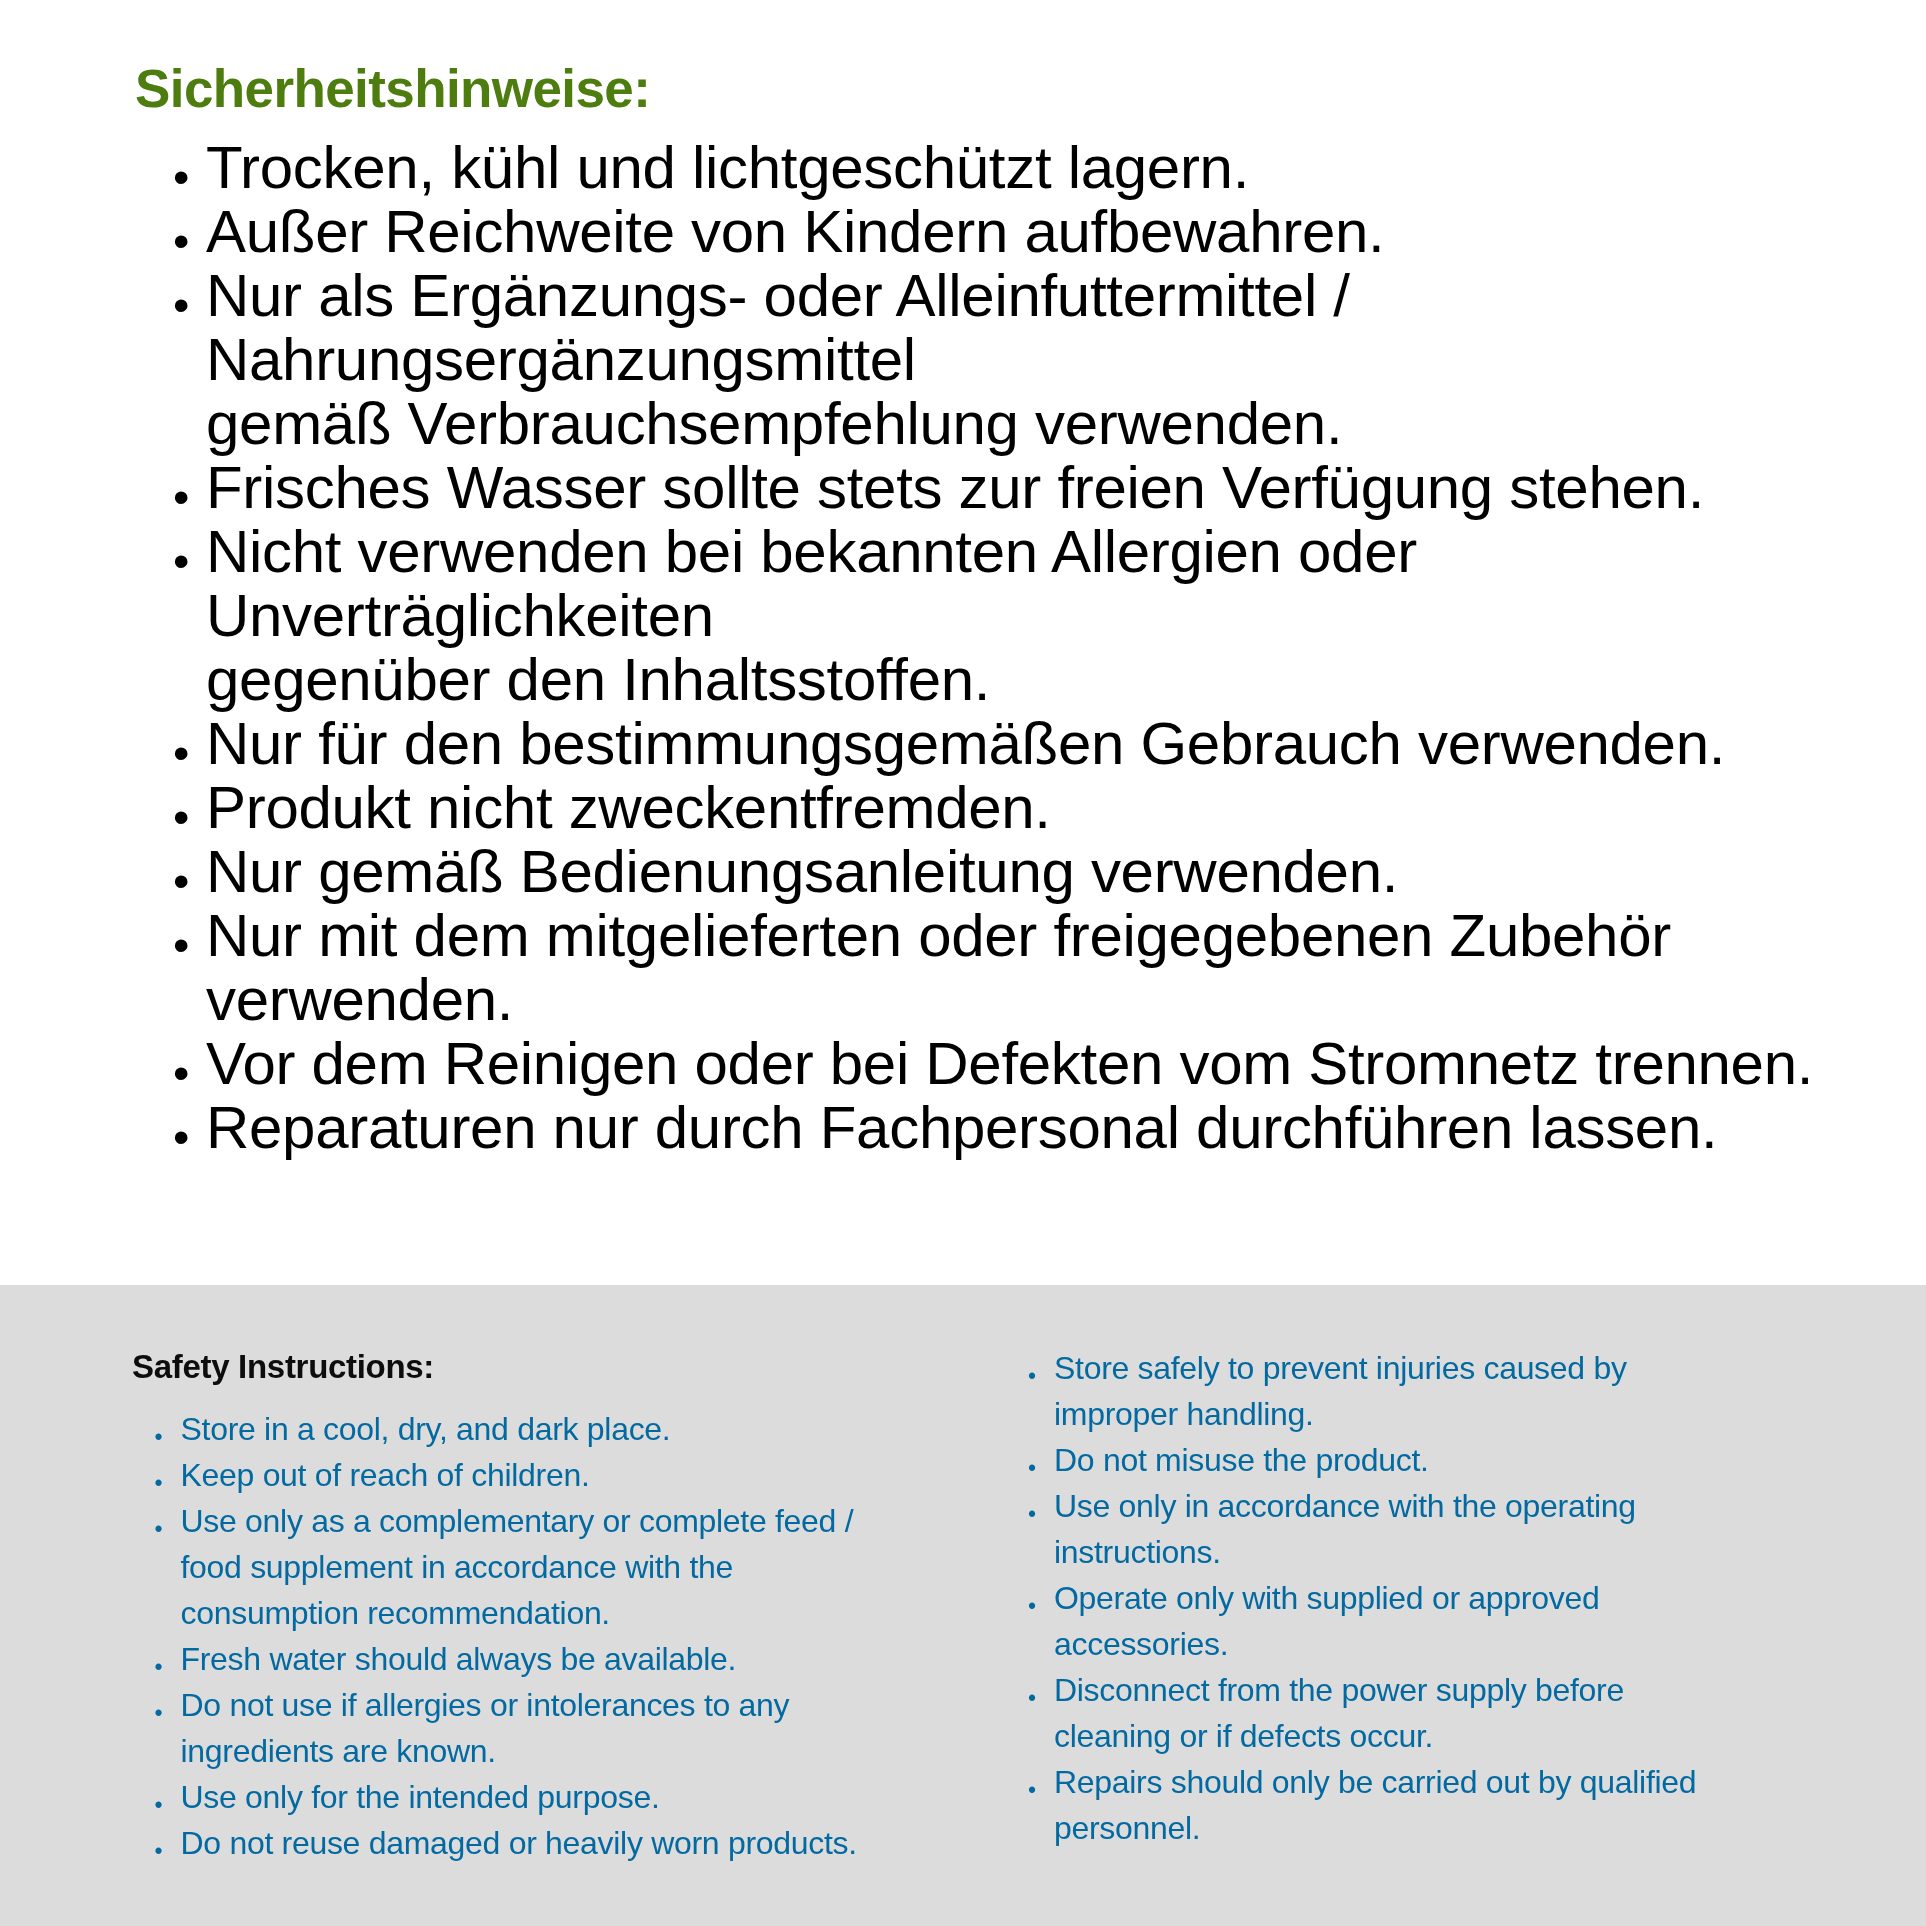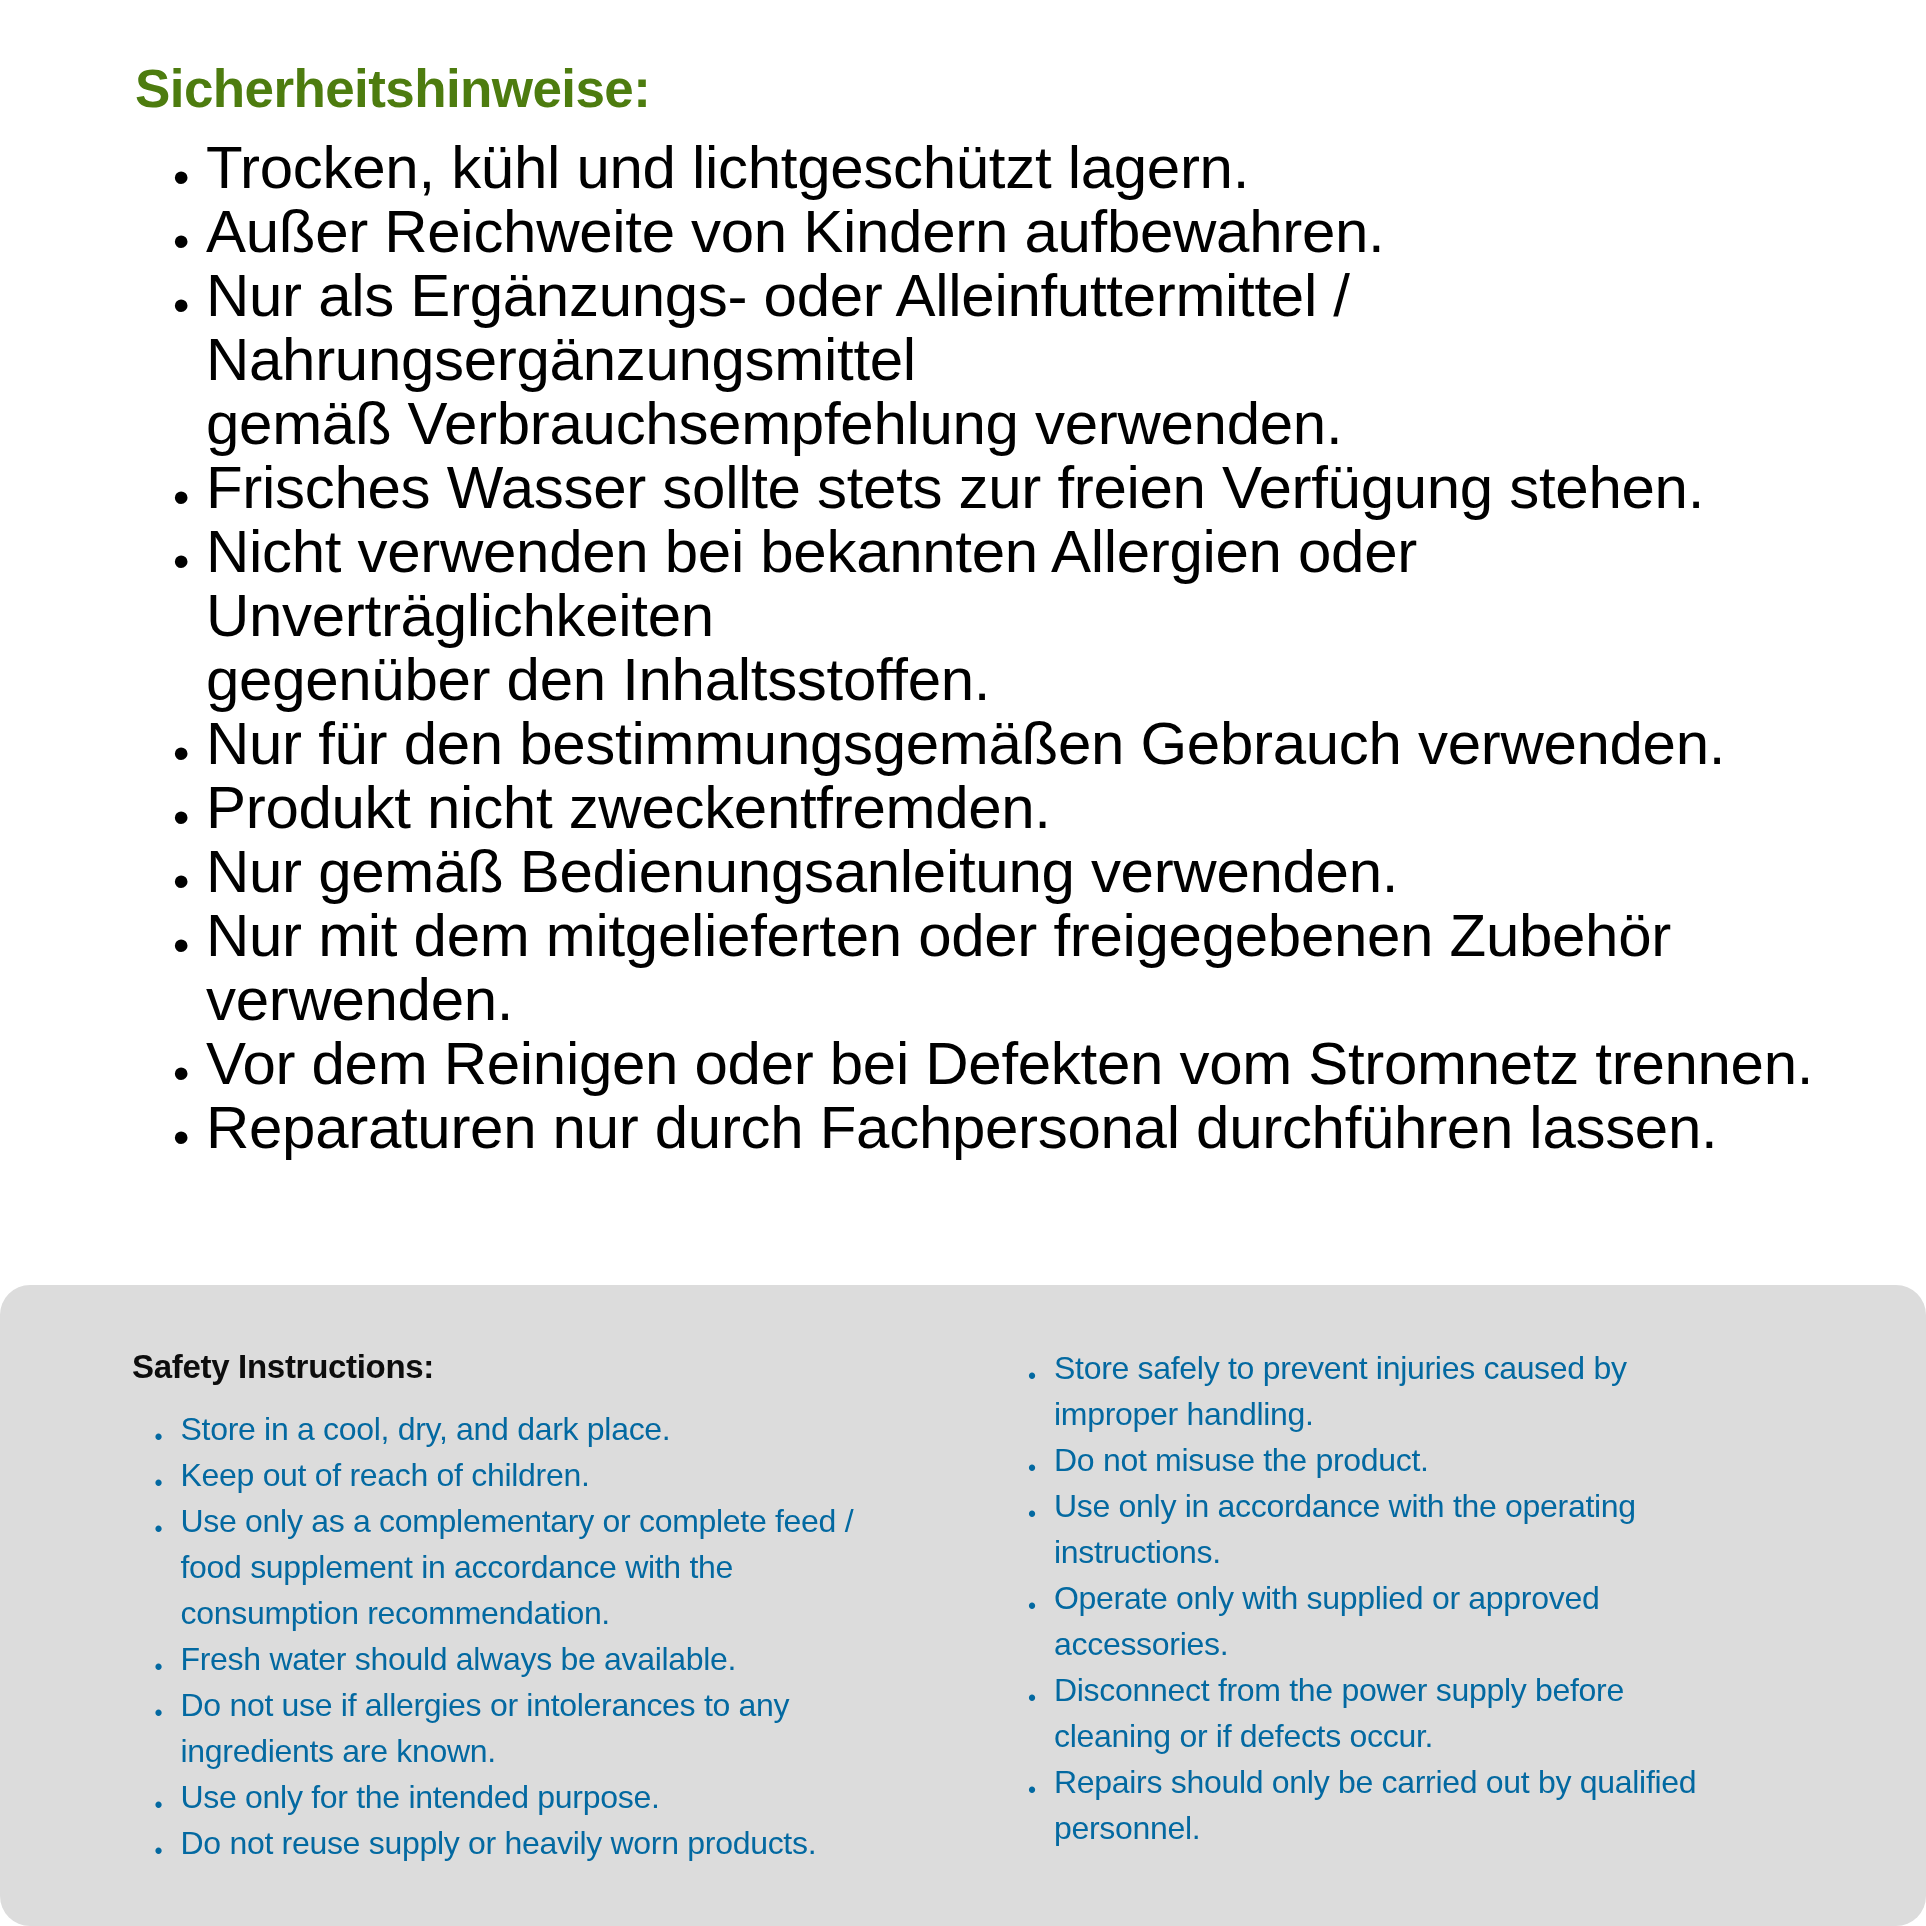--- a/index.html
+++ b/index.html
@@ -55,21 +55,20 @@
   }
 
   
   .section-en{
     box-sizing:border-box;
     height:641px;
     background:#dcdcdc;
     display:flex;
     align-items:flex-start;
     padding-top:60px;
-    border-radius:30px;
   }
   .col-left{
     box-sizing:border-box;
     margin-left:132px;
     width:864px;
     flex:0 0 auto;
   }
   .heading-en{
     margin:4.5px 0 0 0;
     font-size:33px;
@@ -140,21 +139,21 @@
       <ul class="list-en">
           <li>Store in a cool, dry, and dark place.</li>
           <li>Keep out of reach of children.</li>
           <li>Use only as a complementary or complete feed /
 food supplement in accordance with the
 consumption recommendation.</li>
           <li>Fresh water should always be available.</li>
           <li>Do not use if allergies or intolerances to any
 ingredients are known.</li>
           <li>Use only for the intended purpose.</li>
-          <li>Do not reuse supply or heavily worn products.</li>
+          <li>Do not reuse damaged or heavily worn products.</li>
         </ul>
     </div>
     <div class="col-right">
       <ul class="list-en">
           <li>Store safely to prevent injuries caused by
 improper handling.</li>
           <li>Do not misuse the product.</li>
           <li>Use only in accordance with the operating
 instructions.</li>
           <li>Operate only with supplied or approved

